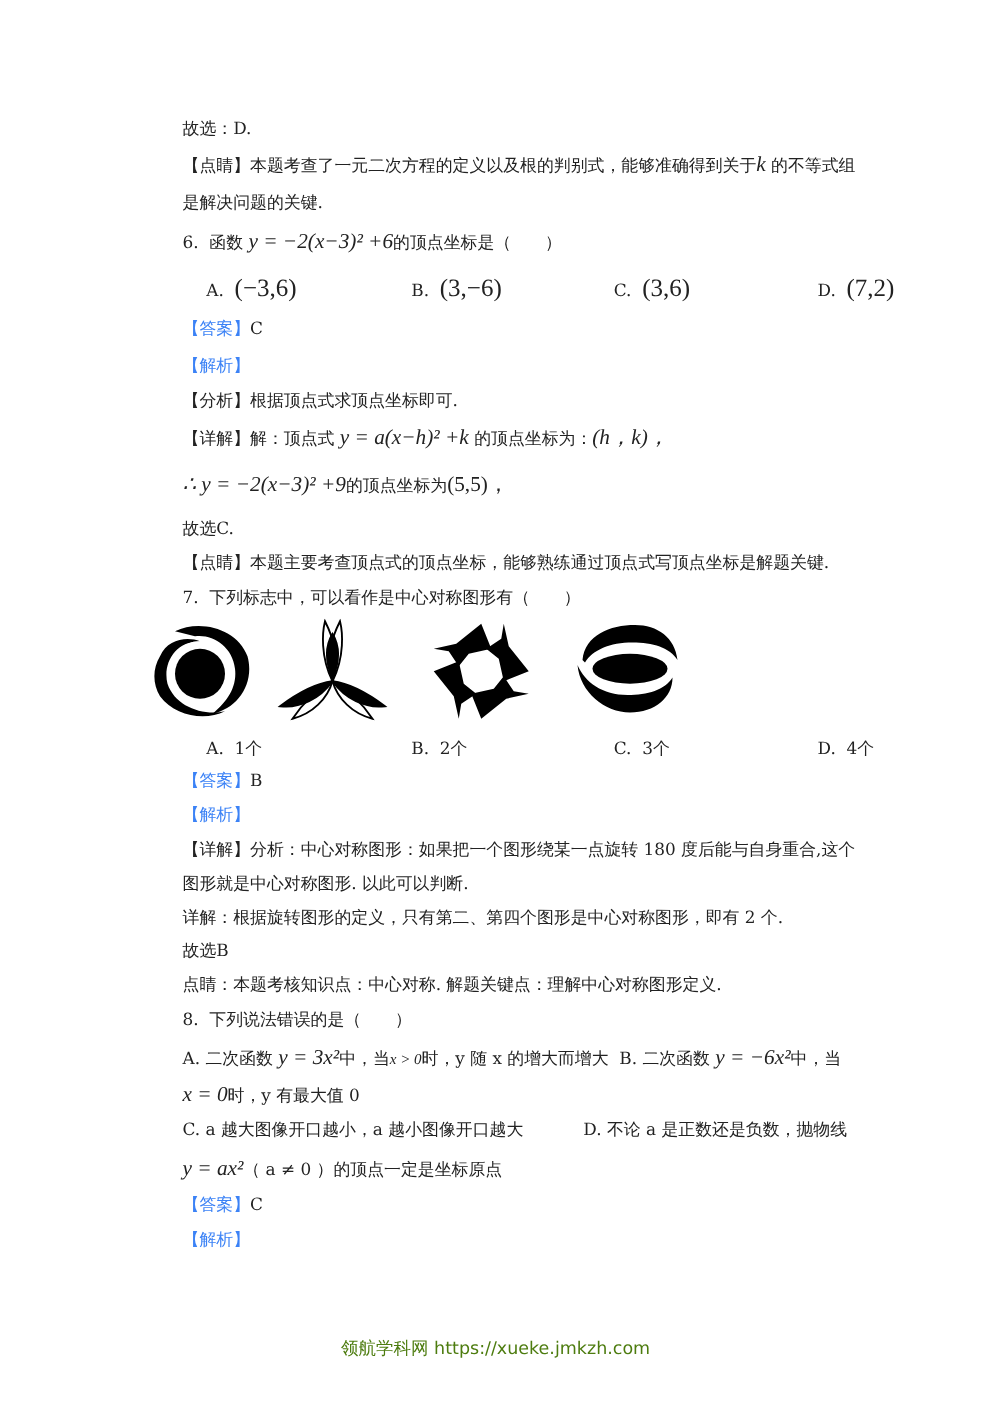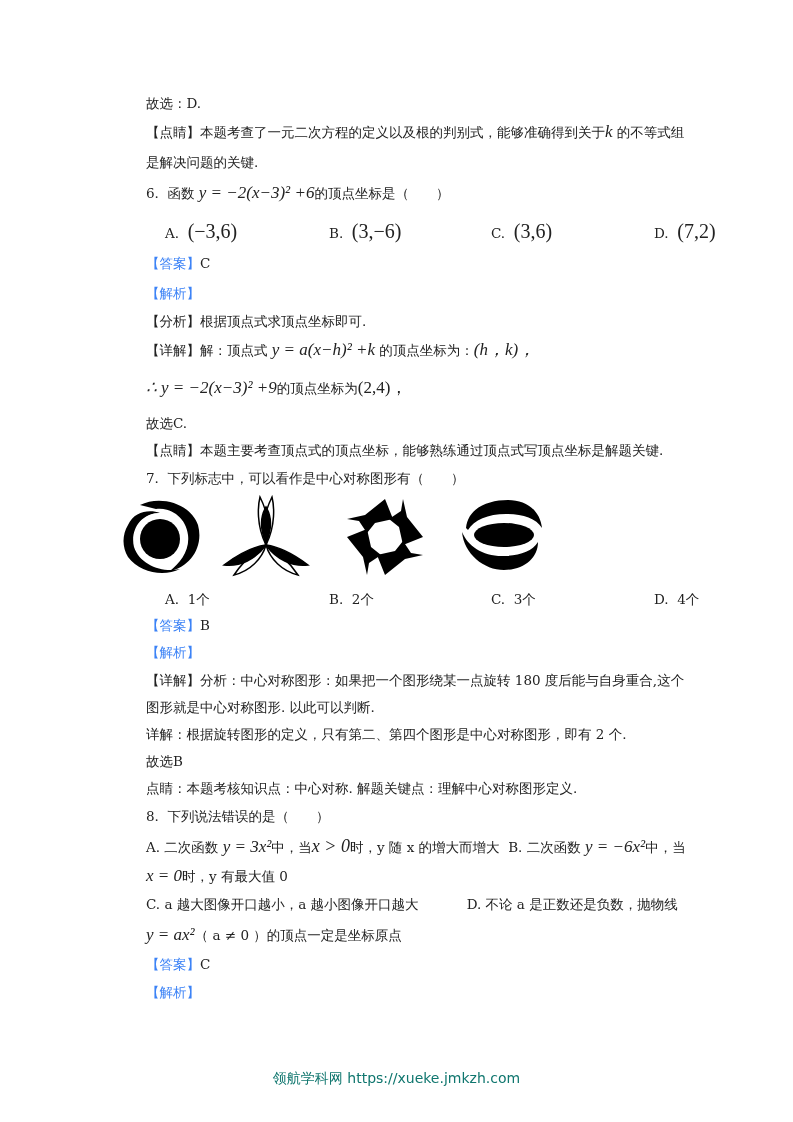--- a/index.html
+++ b/index.html
@@ -6,21 +6,21 @@
   body { width: 793px; height: 1122px; position: relative; overflow: hidden;
          font-family: "DejaVu Serif", "Liberation Serif", serif; color: #222; }
   .line { position: absolute; left: 118px; font-size: 13.5px; line-height: 20px; white-space: nowrap; margin-left: 28px; }
   .tag-blue { color: #3b82f6; }
   .math { font-family: "Liberation Serif", "DejaVu Serif", serif; font-style: italic; font-size: 17px; }
   .mathn { font-family: "Liberation Serif", "DejaVu Serif", serif; font-size: 17px; }
   .big { font-family: "Liberation Serif", serif; font-size: 20px; }
   .opt { position: absolute; font-size: 13.5px; line-height: 24px; white-space: nowrap; margin-left: 47px; }
   .fig { position: absolute; }
   .footer { position: absolute; top: 1070px; left: 0; width: 793px; text-align: center;
-            font-family: "DejaVu Sans", sans-serif; font-size: 14px; color: #0f766e; }
+            font-family: "DejaVu Sans", sans-serif; font-size: 14px; color: #4d7c0f; }
 </style>
 </head>
 <body>
 
 <div class="line" style="top:93px">故选：D.</div>
 <div class="line" style="top:122px">
   <span>【点睛】</span><span>本题考查了一元二次方程的定义以及根的判别式，能够准确得到关于</span><span class="math">k</span><span> 的不等式组</span>
 </div>
 <div class="line" style="top:152px">是解决问题的关键.</div>
 
@@ -35,21 +35,21 @@
 
 <div class="line" style="top:253px"><span class="tag-blue">【答案】</span><span>C</span></div>
 <div class="line tag-blue" style="top:283px">【解析】</div>
 <div class="line" style="top:311px"><span>【分析】</span><span>根据顶点式求顶点坐标即可.</span></div>
 <div class="line" style="top:340px">
   <span>【详解】</span><span>解：顶点式</span>
   <span class="math">y = a(x−h)² +k</span>
   <span>的顶点坐标为：</span><span class="math">(h，k)，</span>
 </div>
 <div class="line" style="top:378px">
-  <span class="math">∴ y = −2(x−3)² +9</span><span>的顶点坐标为</span><span class="mathn">(2,4)，</span>
+  <span class="math">∴ y = −2(x−3)² +9</span><span>的顶点坐标为</span><span class="mathn">(5,5)，</span>
 </div>
 <div class="line" style="top:413px">故选C.</div>
 <div class="line" style="top:440px"><span>【点睛】</span><span>本题主要考查顶点式的顶点坐标，能够熟练通过顶点式写顶点坐标是解题关键.</span></div>
 
 <div class="line" style="top:468px"><span>7.</span>&nbsp; <span>下列标志中，可以看作是中心对称图形有（　　）</span></div>
 
 <svg class="fig" style="left:120px;top:495px" width="82" height="80" viewBox="0 0 82 80">
   <path d="M20,10 C40,0 70,8 78,30 C84,52 70,72 50,76 C60,68 70,56 68,40 C66,22 50,12 36,14 Z" fill="#000"></path>
   <path d="M8,30 C14,16 30,14 40,18 C20,18 10,36 14,52 C20,70 42,78 60,74 C44,82 20,78 8,62 C2,52 2,40 8,30 Z" fill="#000"></path>
   <circle cx="40" cy="44" r="20" fill="#000"></circle>
@@ -91,21 +91,21 @@
 <div class="line" style="top:615px"><span class="tag-blue">【答案】</span><span>B</span></div>
 <div class="line tag-blue" style="top:642px">【解析】</div>
 <div class="line" style="top:670px"><span>【详解】</span><span>分析：中心对称图形：如果把一个图形绕某一点旋转 180 度后能与自身重合,这个</span></div>
 <div class="line" style="top:697px">图形就是中心对称图形. 以此可以判断.</div>
 <div class="line" style="top:724px">详解：根据旋转图形的定义，只有第二、第四个图形是中心对称图形，即有 2 个.</div>
 <div class="line" style="top:751px">故选B</div>
 <div class="line" style="top:778px">点睛：本题考核知识点：中心对称. 解题关键点：理解中心对称图形定义.</div>
 
 <div class="line" style="top:806px"><span>8.</span>&nbsp; <span>下列说法错误的是（　　）</span></div>
 <div class="line" style="top:836px">
-  <span>A. 二次函数</span> <span class="math">y = 3x²</span><span>中，当</span><span class="math" style="font-size:18px">x &gt; 0</span><span>时，y 随 x 的增大而增大</span>
+  <span>A. 二次函数</span> <span class="math">y = 3x²</span><span>中，当</span><span class="math" style="font-size:12px">x &gt; 0</span><span>时，y 随 x 的增大而增大</span>
   &nbsp;<span>B. 二次函数</span> <span class="math">y = −6x²</span><span>中，当</span>
 </div>
 <div class="line" style="top:866px"><span class="math">x = 0</span><span>时，y 有最大值 0</span></div>
 <div class="line" style="top:894px">
   <span>C. a 越大图像开口越小，a 越小图像开口越大</span><span style="display:inline-block;width:48px"></span><span>D. 不论 a 是正数还是负数，抛物线</span>
 </div>
 <div class="line" style="top:925px"><span class="math">y = ax²</span><span>（ a ≠ 0 ）</span><span>的顶点一定是坐标原点</span></div>
 <div class="line" style="top:954px"><span class="tag-blue">【答案】</span><span>C</span></div>
 <div class="line tag-blue" style="top:982px">【解析】</div>
 

